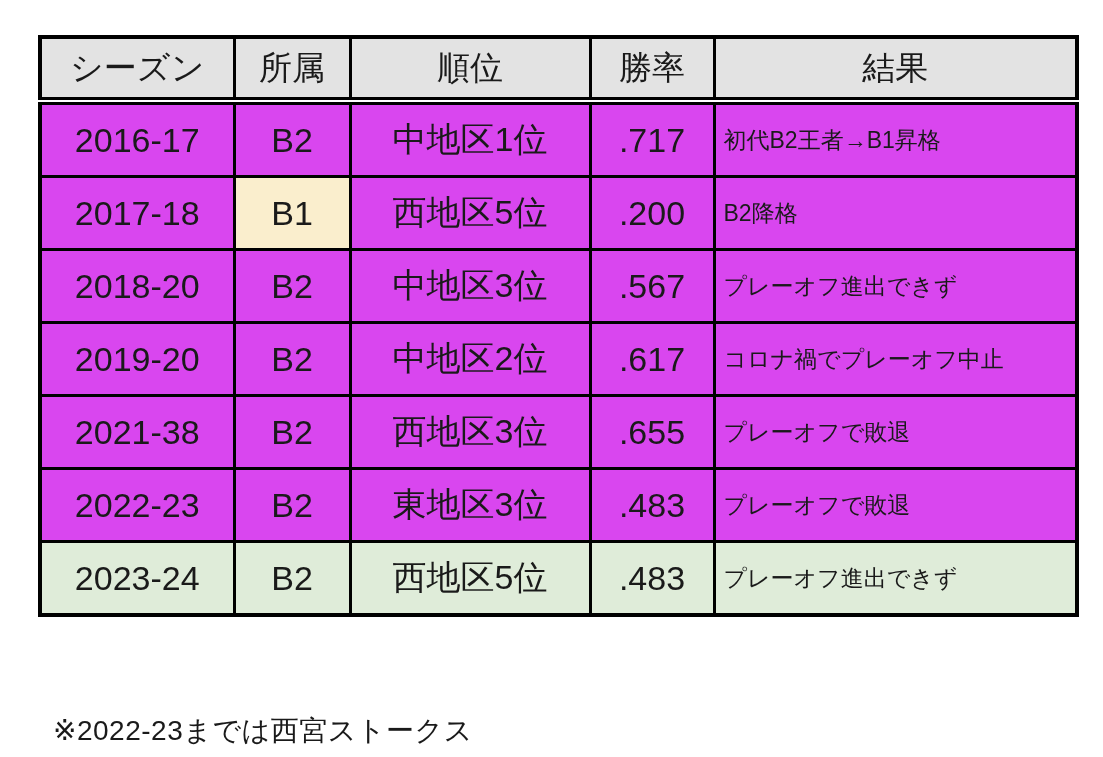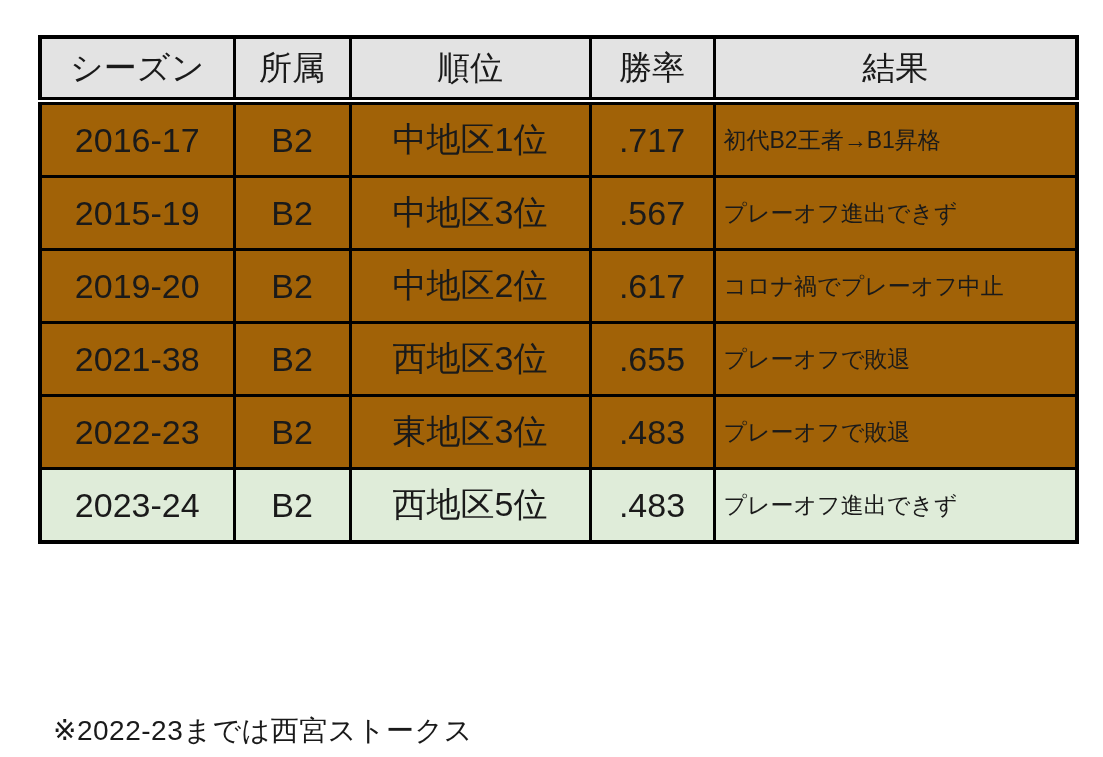--- a/index.html
+++ b/index.html
@@ -34,21 +34,21 @@
     font-weight:400;
     text-align:center;
     vertical-align:middle;
     border-bottom:8px double var(--border);
   }
   .season-table tbody td{
     height:70px;
     font-size:34px;
     text-align:center;
     vertical-align:middle;
-    background:#a16207;
+    background:#d946ef;
   }
   .season-table tbody td.cell-result{
     text-align:left;
     font-size:23px;
     padding-left:8px;
   }
   .season-table tbody td.hl-yellow{background:var(--yellow);}
   .season-table tbody tr.hl-green td{background:var(--green);}
   .footnote{
     position:absolute;left:41px;top:712px;
@@ -80,21 +80,28 @@
     </thead>
     <tbody id="table-body">
         <tr>
           <td class="cell-season">2016-17</td>
           <td class="cell-league">B2</td>
           <td class="cell-rank">中地区1位</td>
           <td class="cell-win-pct">.717</td>
           <td class="cell-result">初代B2王者→B1昇格</td>
         </tr>
         <tr>
-          <td class="cell-season">2015-19</td>
+          <td class="cell-season">2017-18</td>
+          <td class="cell-league hl-yellow">B1</td>
+          <td class="cell-rank">西地区5位</td>
+          <td class="cell-win-pct">.200</td>
+          <td class="cell-result">B2降格</td>
+        </tr>
+        <tr>
+          <td class="cell-season">2018-20</td>
           <td class="cell-league">B2</td>
           <td class="cell-rank">中地区3位</td>
           <td class="cell-win-pct">.567</td>
           <td class="cell-result">プレーオフ進出できず</td>
         </tr>
         <tr>
           <td class="cell-season">2019-20</td>
           <td class="cell-league">B2</td>
           <td class="cell-rank">中地区2位</td>
           <td class="cell-win-pct">.617</td>

